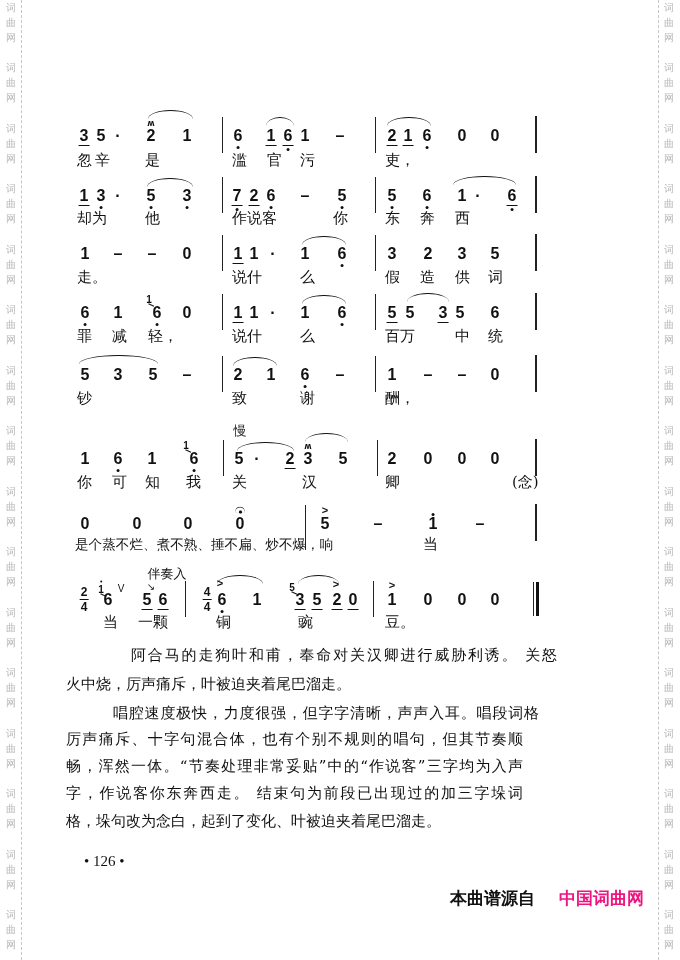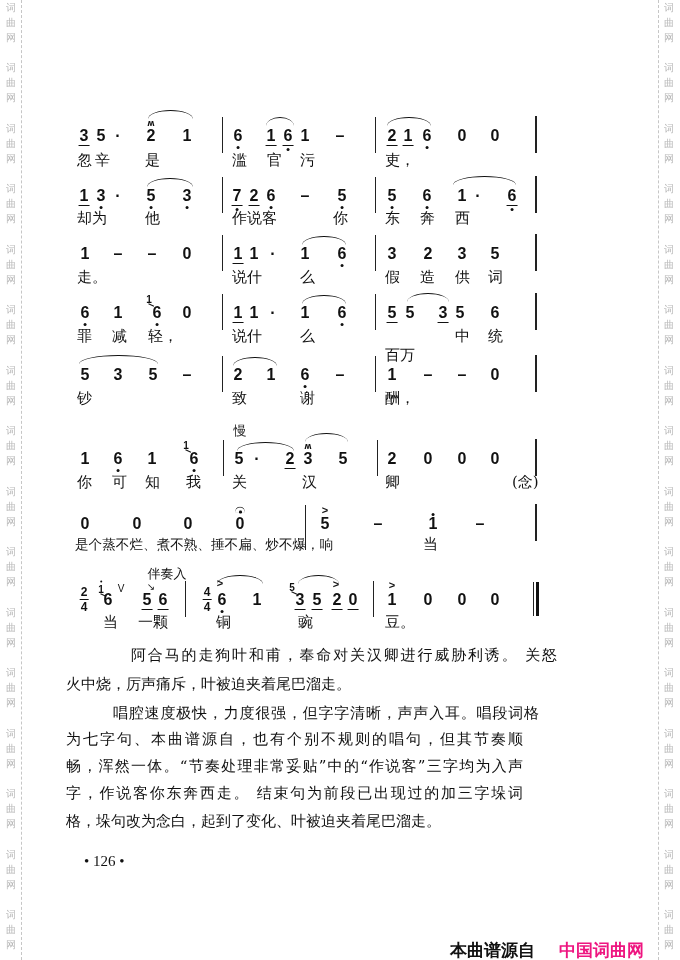--- a/index.html
+++ b/index.html
@@ -29,21 +29,21 @@
   .mark.timesig{font:bold 12px/11px "Liberation Sans",sans-serif;text-align:center;}
   .mark.timesig .num{display:block;border-bottom:1.5px solid #111;padding:0 1px 1px;}
   .mark.timesig .den{display:block;padding-top:2px;}
   .mark.fermata{width:10px;height:9px;}
   .mark.fermata::before{content:"";position:absolute;left:0;top:0;width:10px;height:6px;border-top:1.3px solid #111;border-radius:50% 50% 0 0/100% 100% 0 0;box-sizing:border-box;}
   .mark.fermata::after{content:"";position:absolute;left:4px;top:4px;width:2.5px;height:2.5px;border-radius:50%;background:#111;}
   .tline{position:absolute;left:66px;width:457px;transform:translateY(-50%);font:15px/18px "DejaVu Serif",serif;white-space:nowrap;color:#111;}
   .tline.indent{left:113px;width:426px;}
   .tline.just{text-align:justify;text-align-last:justify;}
   .pnum{position:absolute;left:84px;top:852px;font:15px/18px "Liberation Serif",serif;color:#111;}
-  .footer{position:absolute;top:940px;left:450px;font:bold 17px/20px "DejaVu Sans",sans-serif;white-space:nowrap;}
+  .footer{position:absolute;top:888px;left:450px;font:bold 17px/20px "DejaVu Sans",sans-serif;white-space:nowrap;}
   .footer .src{color:#111;}
   .footer .site{margin-left:24px;}
 </style>
 </head>
 <body>
 
 <div id="page">
   <div id="watermarks">
       <div class="vline" style="left: 21px;"></div>
       <div class="vline" style="left: 658px;"></div>
@@ -247,21 +247,21 @@
         <span class="note" style="left: 460px; top: 313px;">5</span>
         <span class="note" style="left: 495px; top: 313px;">6</span>
         <div class="bar" style="left: 222px; top: 294px; height: 36px;"></div>
         <div class="bar" style="left: 375px; top: 294px; height: 36px;"></div>
         <div class="bar end" style="left: 535px; top: 293px; height: 37px;"></div>
         <span class="lyric" style="left: 77px; top: 336px;">罪</span>
         <span class="lyric" style="left: 112px; top: 336px;">减</span>
         <span class="lyric" style="left: 148px; top: 336px;">轻，</span>
         <span class="lyric" style="left: 232px; top: 336px;">说什</span>
         <span class="lyric" style="left: 300px; top: 336px;">么</span>
-        <span class="lyric" style="left: 385px; top: 336px; margin-top: 19px;">百万</span>
+        <span class="lyric" style="left: 385px; top: 336px;">百万</span>
         <span class="lyric" style="left: 455px; top: 336px;">中</span>
         <span class="lyric" style="left: 488px; top: 336px;">统</span>
         <div class="slur" style="left: 302px; width: 44px; top: 295px;"></div>
         <div class="slur" style="left: 407px; width: 42px; top: 293px;"></div>
         <span class="mark grace" style="left: 149px; top: 299px;">1</span>
       </div>
       <div>
         <span class="note" style="left: 85px; top: 375px;">5</span>
         <span class="note" style="left: 118px; top: 375px;">3</span>
         <span class="note" style="left: 153px; top: 375px;">5</span>
@@ -371,21 +371,21 @@
         <span class="mark accent" style="left: 220px; top: 583px;">&gt;</span>
         <span class="mark grace" style="left: 292px; top: 587px;">5</span>
         <span class="mark accent" style="left: 336px; top: 584px;">&gt;</span>
         <span class="mark accent" style="left: 392px; top: 585px;">&gt;</span>
       </div>
     </div>
   <div id="commentary">
       <div class="tline indent just" style="top: 655px; padding-left: 18px;">阿合马的走狗叶和甫，奉命对关汉卿进行威胁利诱。 关怒</div>
       <div class="tline" style="top: 684px;">火中烧，厉声痛斥，叶被迫夹着尾巴溜走。</div>
       <div class="tline indent just" style="top: 713px;">唱腔速度极快，力度很强，但字字清晰，声声入耳。唱段词格</div>
-      <div class="tline just" style="top: 739px;">为七字句、本曲谱源自，也有个别不规则的唱句，但其节奏顺</div>
+      <div class="tline just" style="top: 739px;">厉声痛斥、十字句混合体，也有个别不规则的唱句，但其节奏顺</div>
       <div class="tline just" style="top: 766px;">畅，浑然一体。“节奏处理非常妥贴”中的“作说客”三字均为入声</div>
       <div class="tline just" style="top: 793px;">字，作说客你东奔西走。 结束句为前段已出现过的加三字垛词</div>
       <div class="tline" style="top: 821px;">格，垛句改为念白，起到了变化、叶被迫夹着尾巴溜走。</div>
     </div>
   <div class="pnum">• 126 •</div>
   <div class="footer">
     <span class="src">本曲谱源自</span><span class="site" id="site-name" style="color: rgb(238, 21, 128);">中国词曲网</span>
   </div>
 </div>
 

